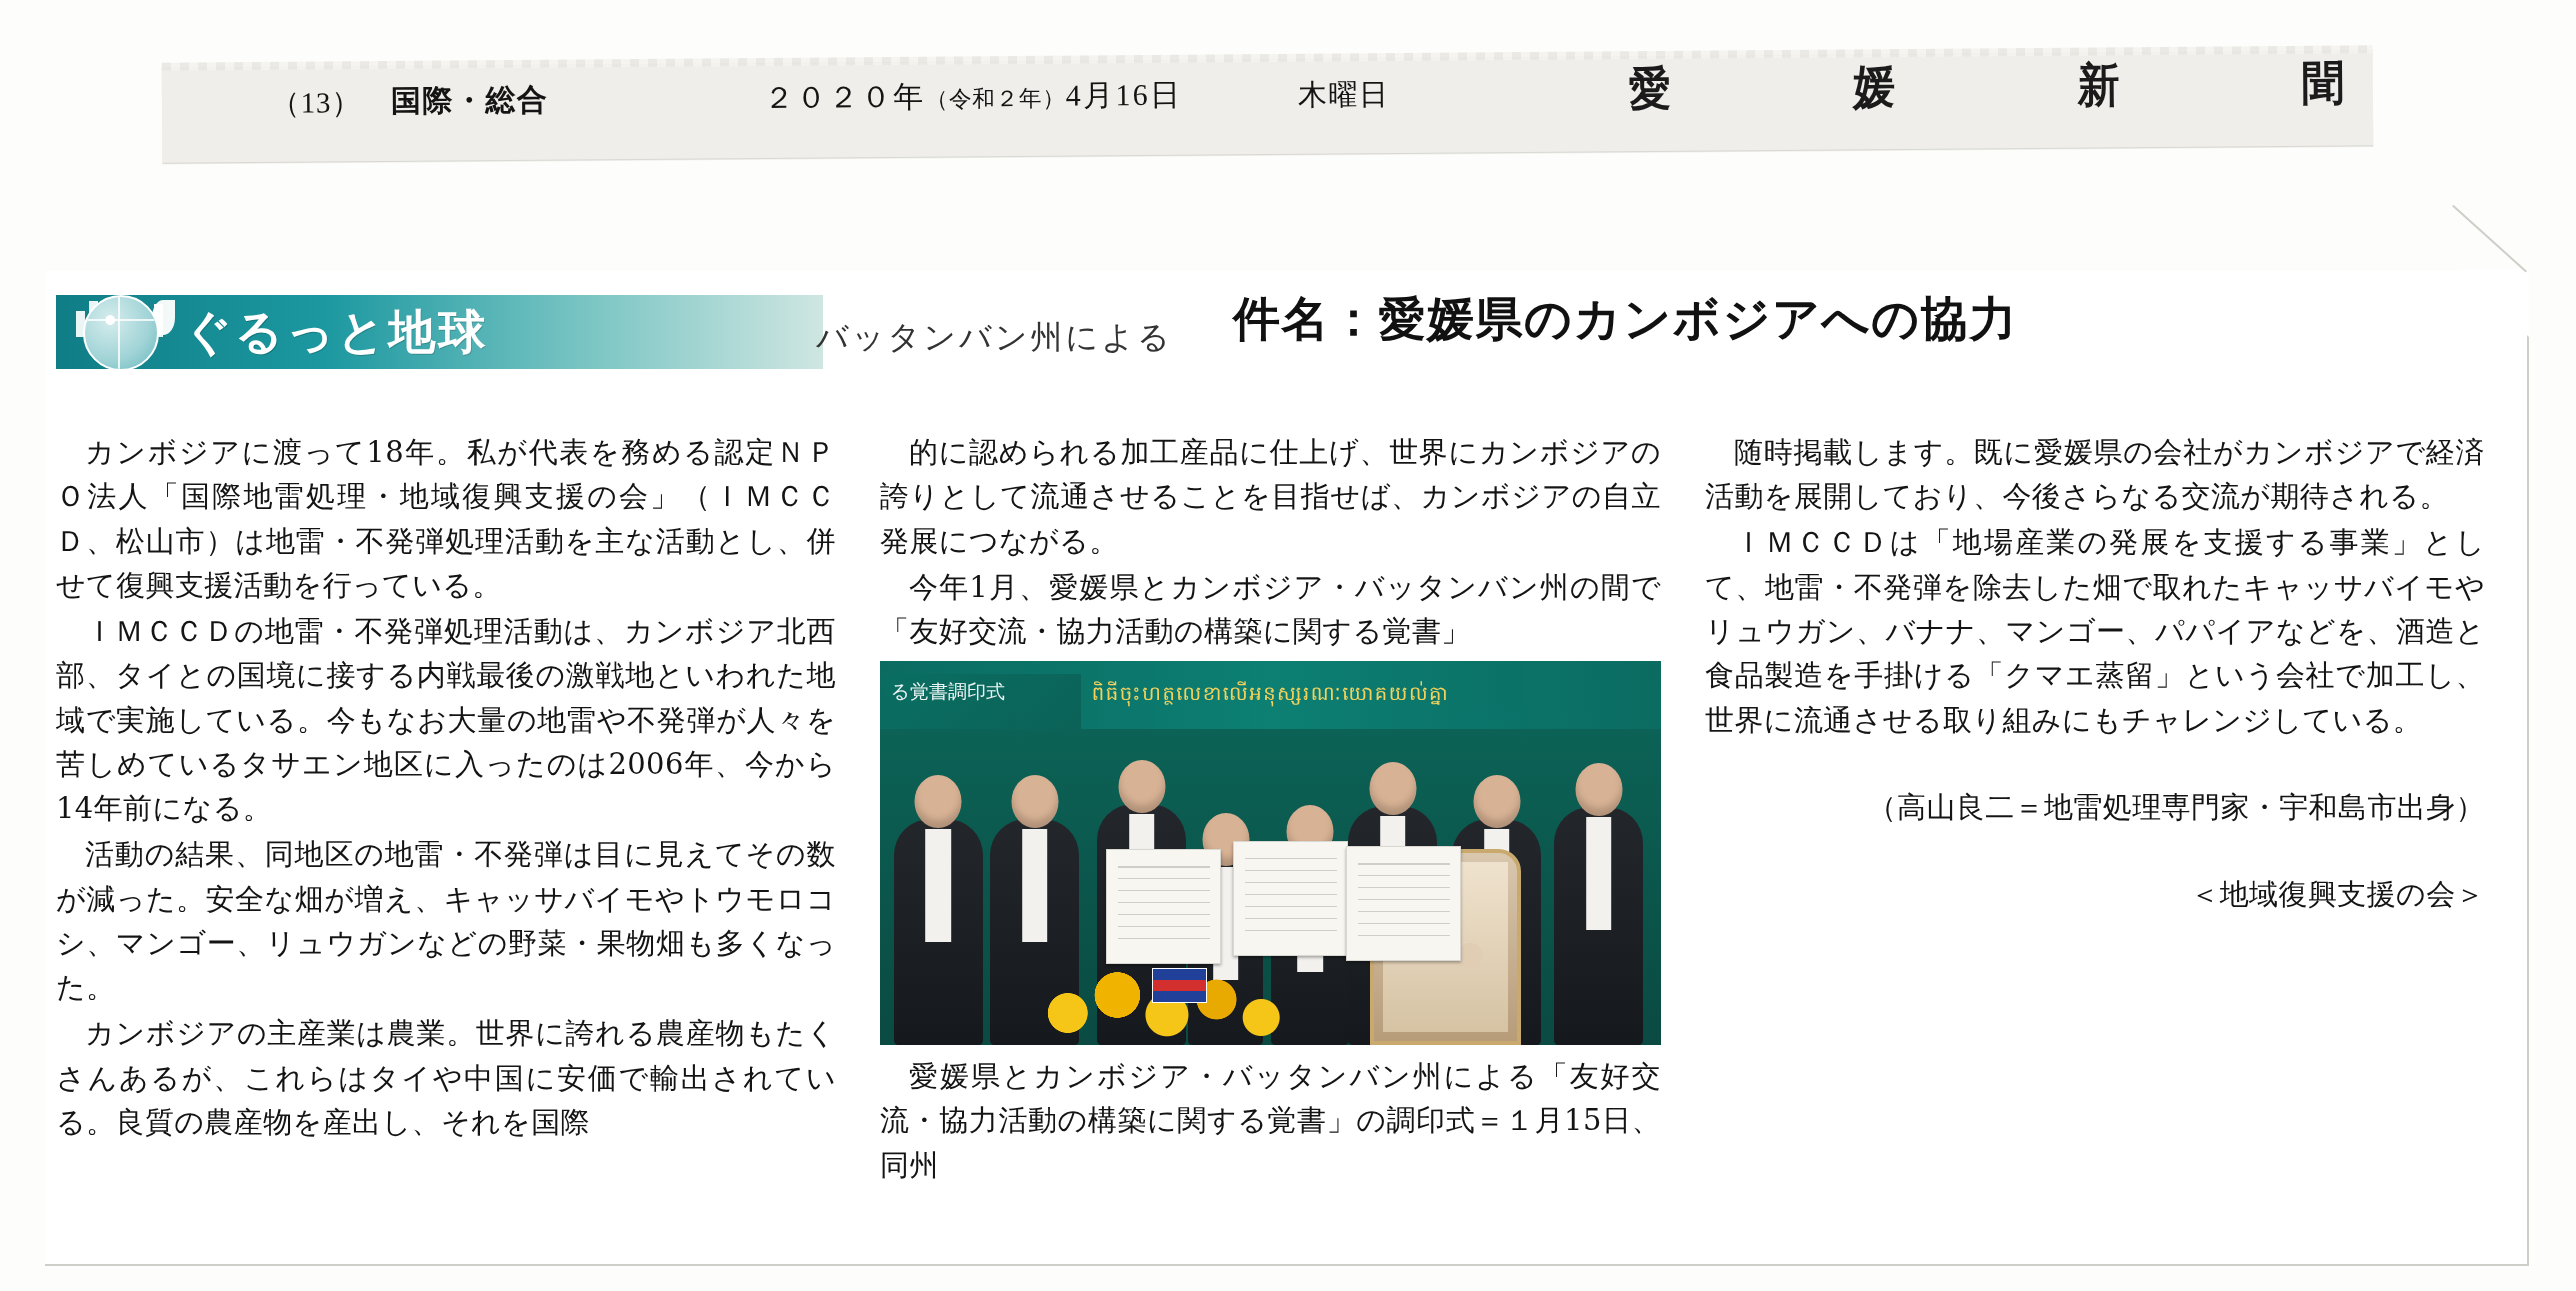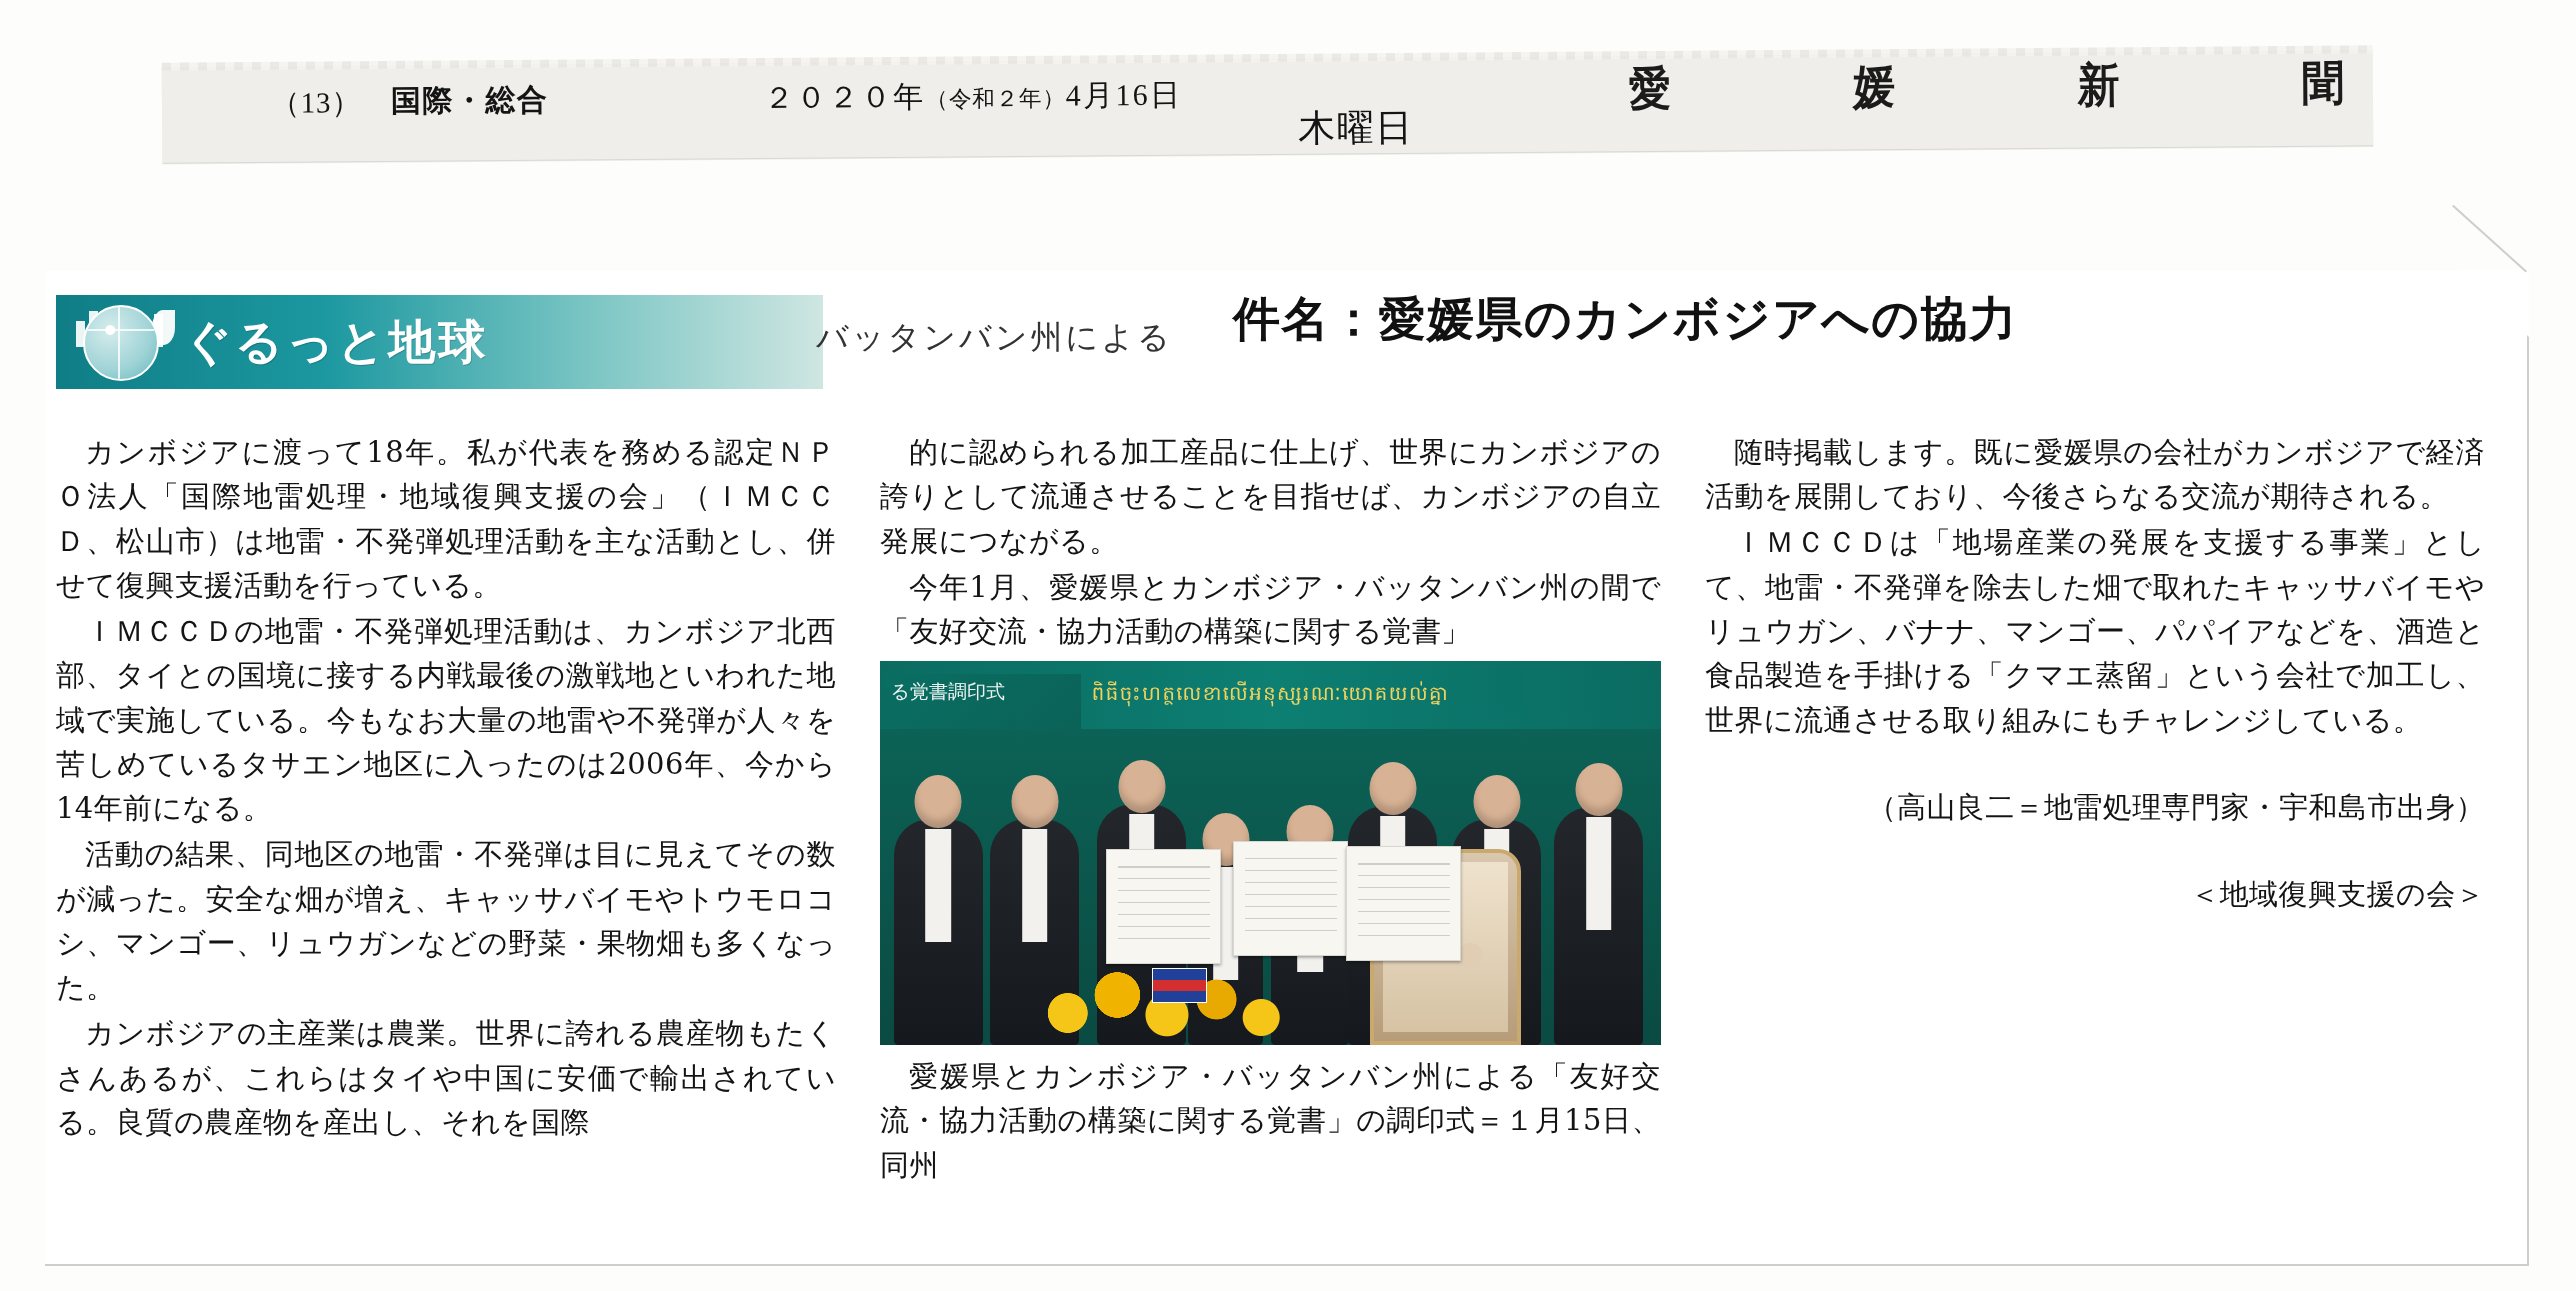--- a/index.html
+++ b/index.html
@@ -81,24 +81,23 @@
     white-space: nowrap;
   }
   .issue-date .era {
     font-size: 22.6px;
     letter-spacing: 0.8px;
   }
   .weekday {
     position: absolute;
     left: 1136px;
     top: 16.5px;
-    font-size: 37px;
+    font-size: 29px;
     letter-spacing: 1.5px;
     white-space: nowrap;
-    margin-top: 28px;
   }
   .paper-title {
     position: absolute;
     left: 1467px;
     top: 4.5px;
     width: 715px;
     display: flex;
     justify-content: space-between;
     font-size: 42px;
     font-family: "DejaVu Serif", serif;
@@ -137,21 +136,21 @@
     transform: rotate(42deg);
     transform-origin: right top;
   }
 
   
   .banner {
     position: absolute;
     left: 56px;
     top: 295px;
     width: 767px;
-    height: 94px;
+    height: 74px;
     background: linear-gradient(90deg, #0f7d86 0%, #1c98a0 35%, #7cc6c4 70%, #cfe6e2 100%);
     display: flex;
     align-items: center;
   }
   .banner-globe {
     position: relative;
     width: 113px;
     height: 83px;
     margin-left: 10.5px;
     flex: none;

